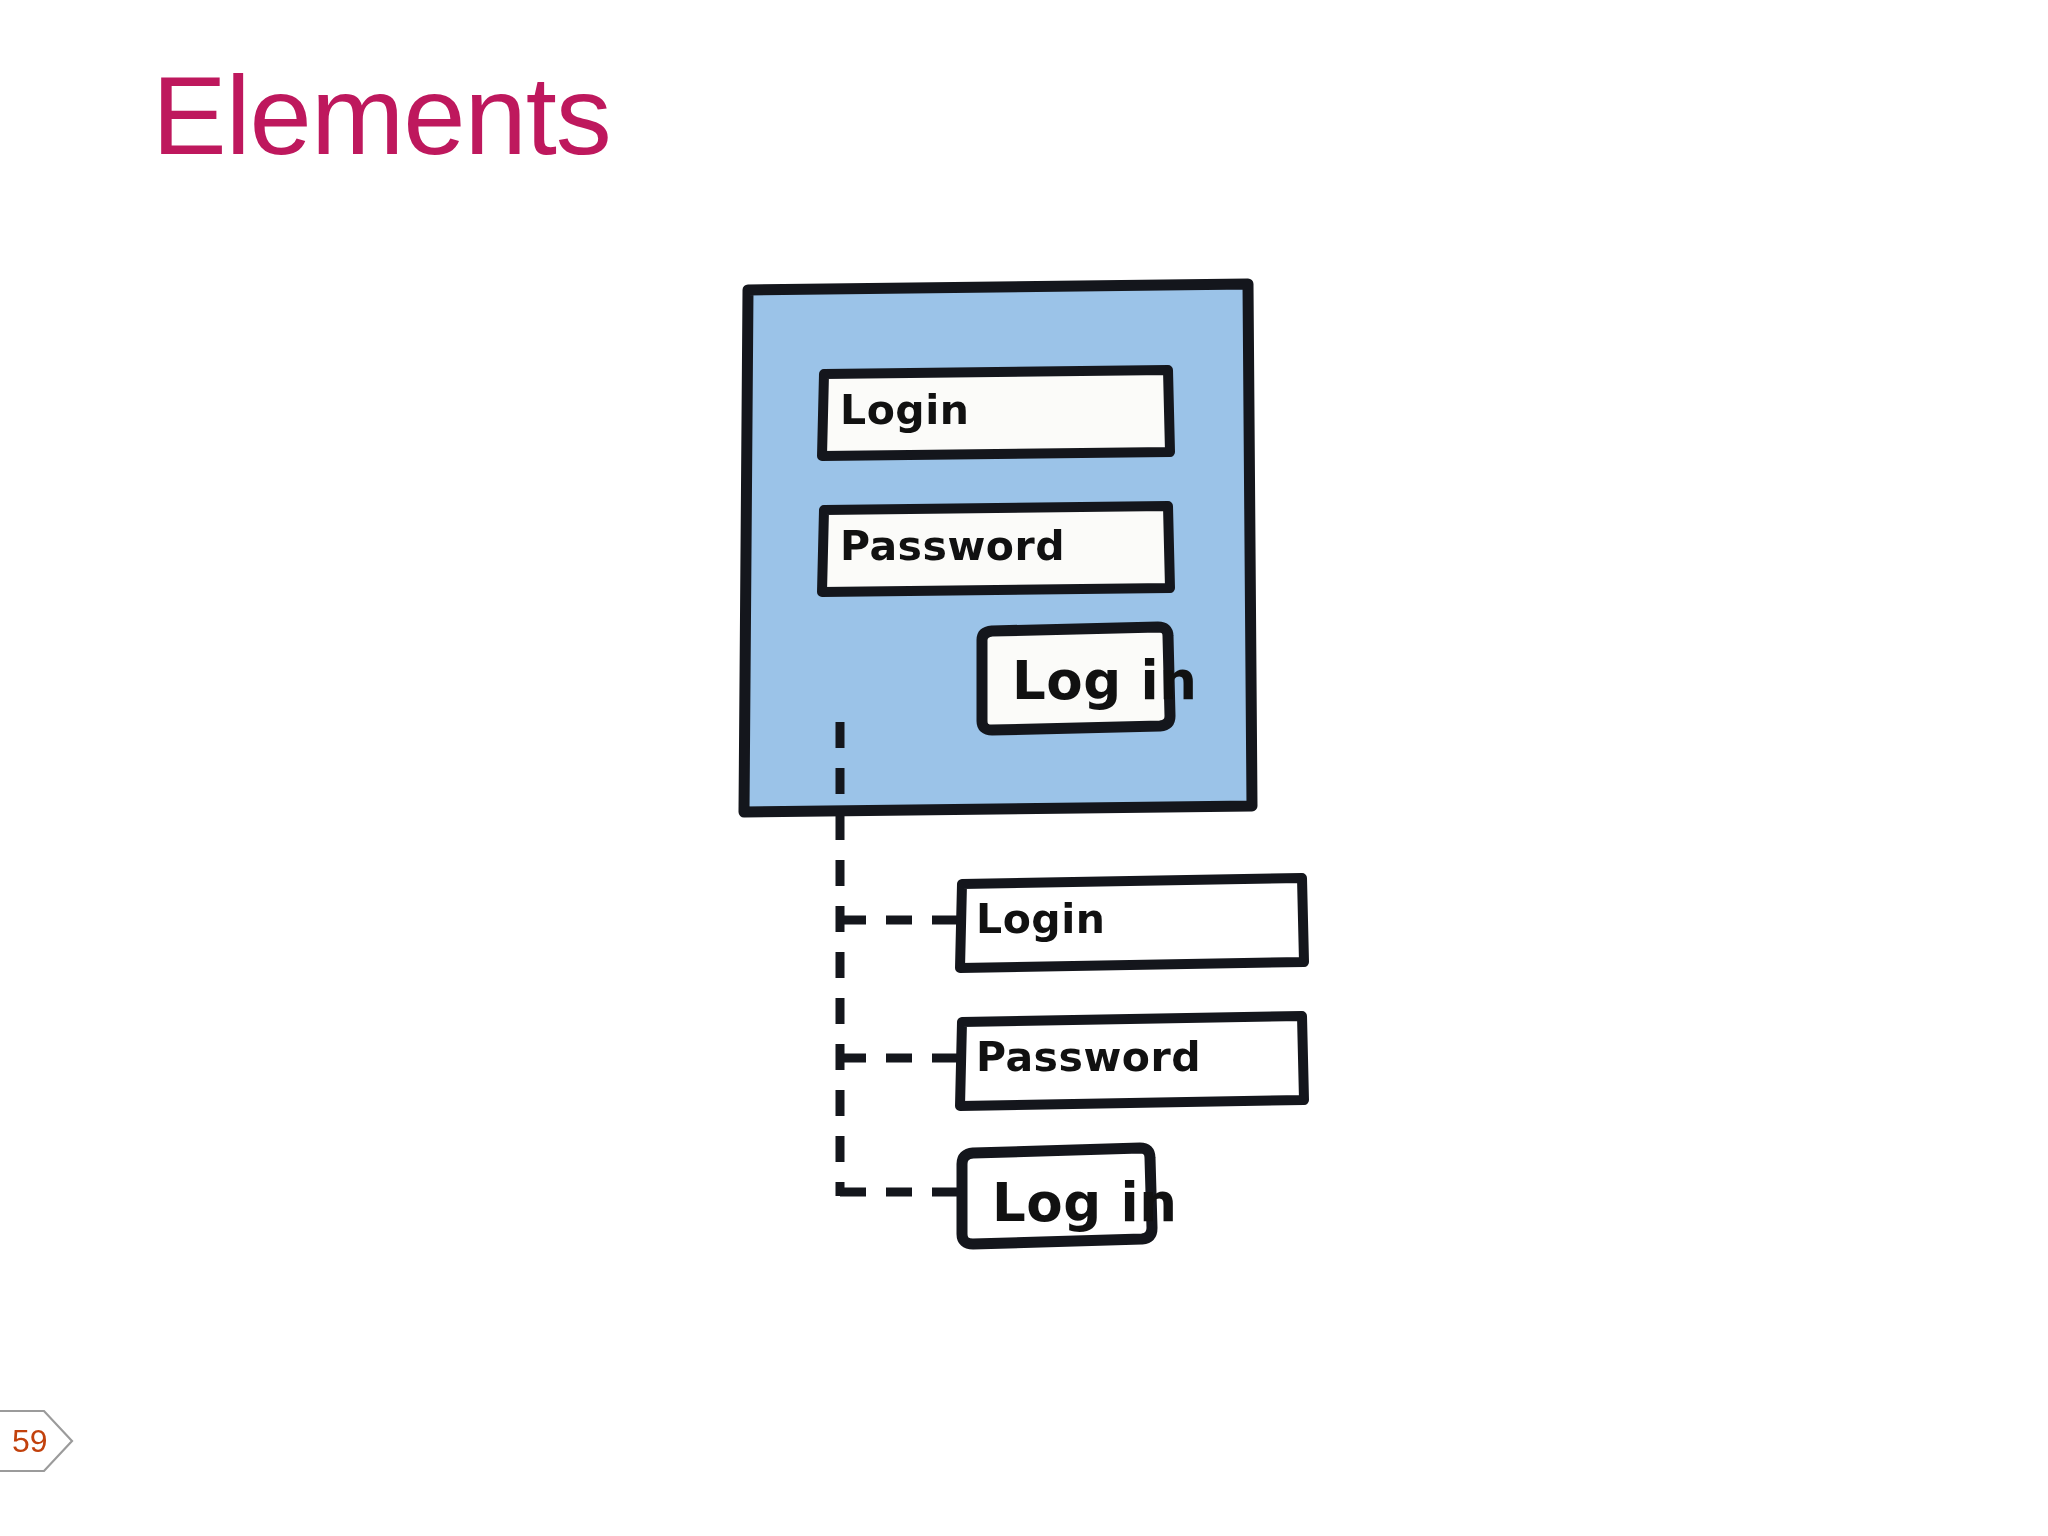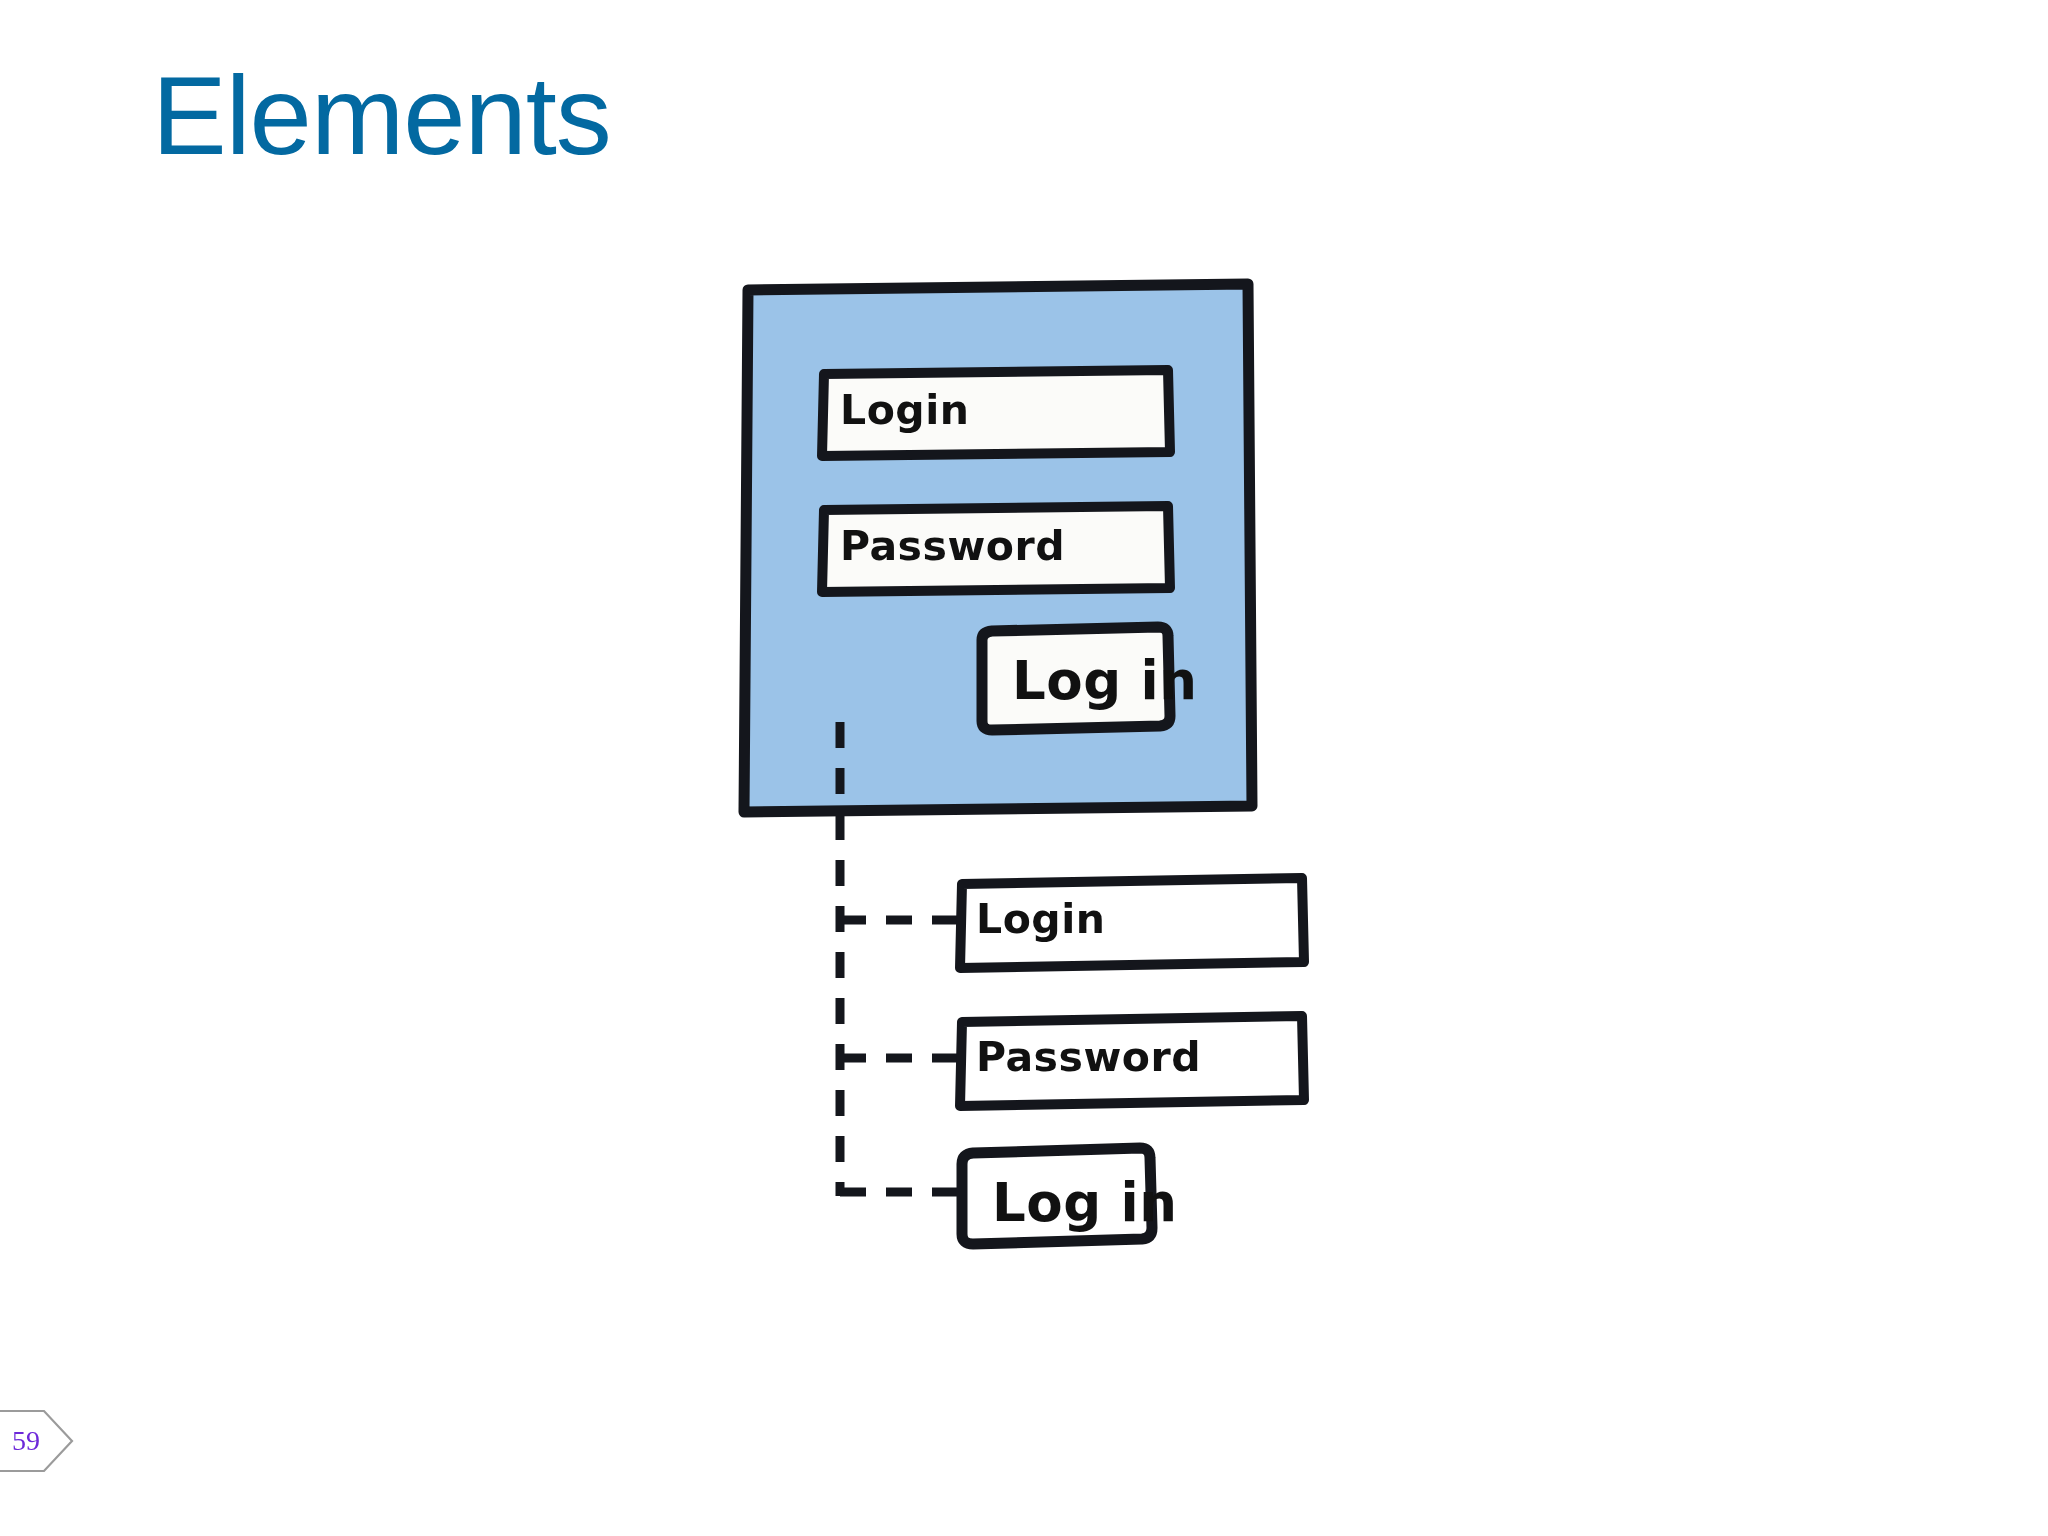--- a/index.html
+++ b/index.html
@@ -17,21 +17,21 @@
   }
 
   
   .slide-title {
     position: absolute;
     left: 152px;
     top: 52px;
     font-family: "Liberation Sans", sans-serif;
     font-size: 112px;
     font-weight: 400;
-    color: #0369a1;
+    color: #be185d;
     letter-spacing: -1px;
     line-height: 1.15;
     white-space: nowrap;
   }
 
   
   .diagram {
     position: absolute;
     left: 0;
     top: 0;
@@ -79,23 +79,23 @@
   .page-badge-shape {
     position: absolute;
     left: 0;
     top: 0;
     width: 76px;
     height: 64px;
   }
   .page-badge-num {
     position: relative;
     z-index: 2;
-    font-family: Liberation Serif, serif;
-    font-size: 28px;
-    color: #6d28d9;
+    font-family: Liberation Sans, sans-serif;
+    font-size: 32px;
+    color: #c2410c;
     line-height: 1;
   }
 </style>
 </head>
 <body>
 
 <div class="slide-title">Elements</div>
 
 <div class="diagram">
 

